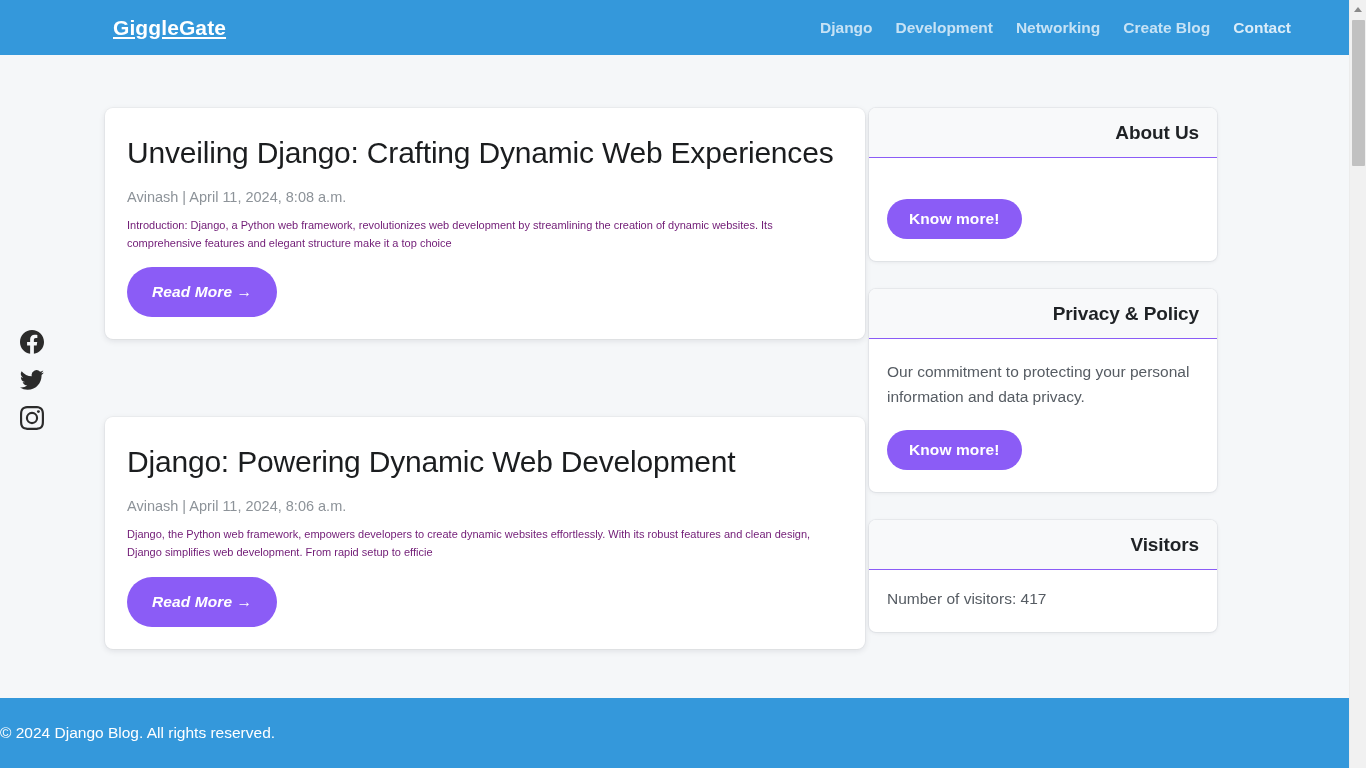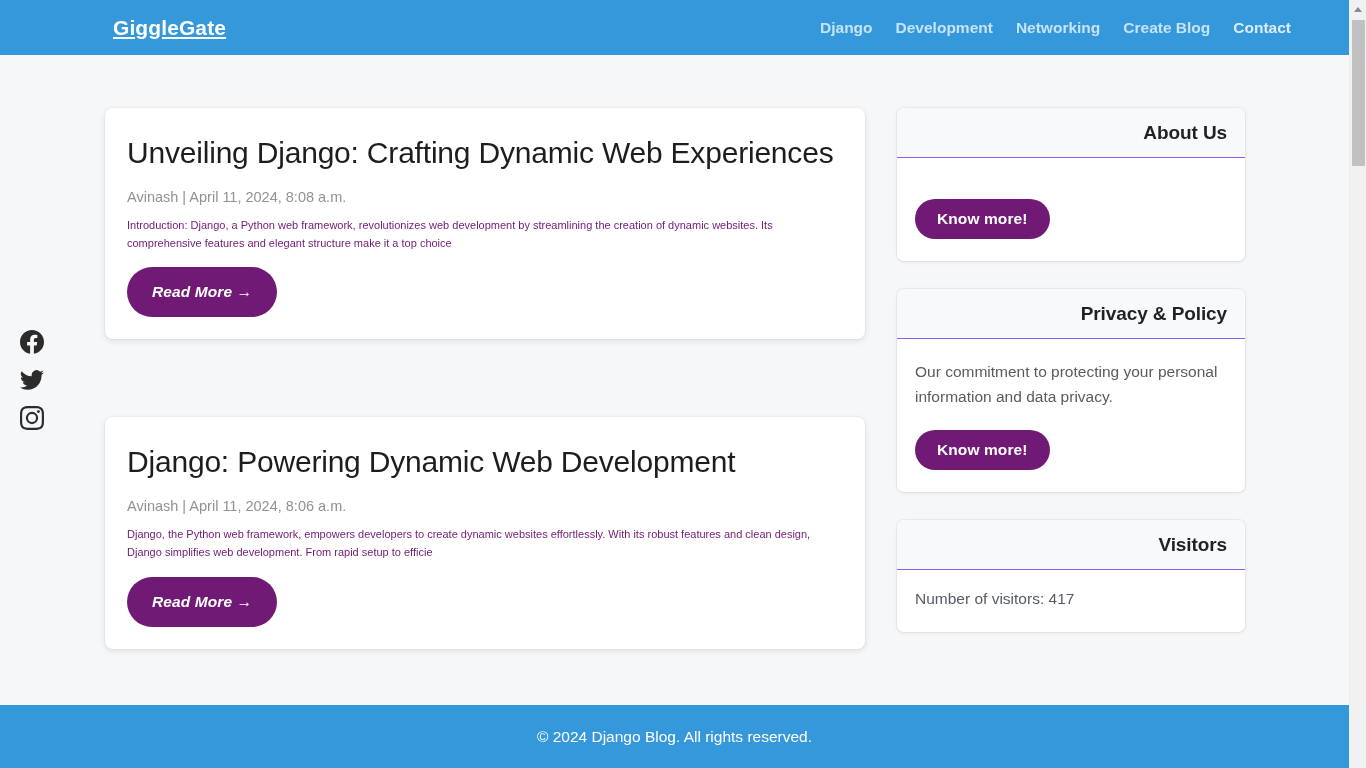--- a/index.html
+++ b/index.html
@@ -72,21 +72,21 @@
   }
   .social-rail svg { display:block; width:24px; height:24px; fill:currentColor; }
 
   
   .layout {
     padding-top:53px;
     padding-left:105px;
     padding-right:119px;
     display:flex;
     align-items:flex-start;
-    gap:32px;
+    gap:4px;
   }
   .col-main { width:760px; flex:0 0 760px; }
   .col-side { width:348px; flex:0 0 348px; }
 
   
   .post-card {
     background:#ffffff;
     border-radius:8px;
     box-shadow:0 2px 6px rgba(16,24,40,.10), 0 0 0 1px rgba(16,24,40,.03);
     padding:26px 22px 22px 22px;
@@ -109,21 +109,21 @@
     font-size:11px;
     line-height:1.62;
     color:#701a75;
   }
   .btn {
     display:inline-block;
     border:none;
     cursor:pointer;
     font-family:inherit;
     color:#ffffff;
-    background:#701a75;
+    background:#8b5cf6;
     border-radius:28px;
     font-size:15.5px;
     font-weight:bold;
     letter-spacing:.1px;
     white-space:nowrap;
   }
   .btn-read {
     margin-top:15px;
     padding:16px 25px;
     font-style:italic;
@@ -161,25 +161,24 @@
   }
   .widget-body.compact { padding:20px 18px 24px 18px; }
   .visitor-text { font-size:15.5px; color:#565c63; }
 
   
   .footer {
     position:absolute;
     left:0;
     bottom:0;
     width:1349px;
-    height:63px;
+    height:70px;
     background:#3498db;
     display:flex;
     align-items:center;
-    justify-content:center;
     z-index:6;
   }
   .footer span {
     font-size:15.5px;
     color:#ffffff;
   }
 
   
   .scrollbar {
     position:absolute;

